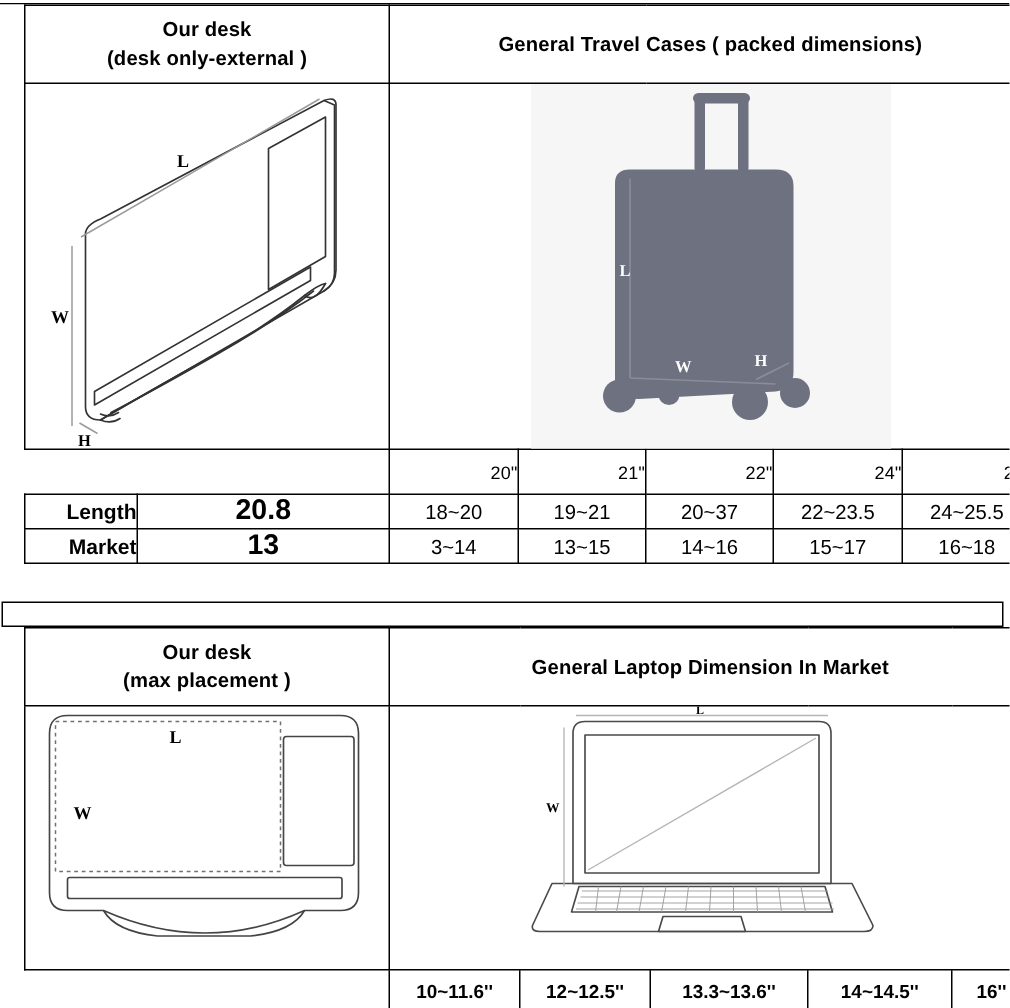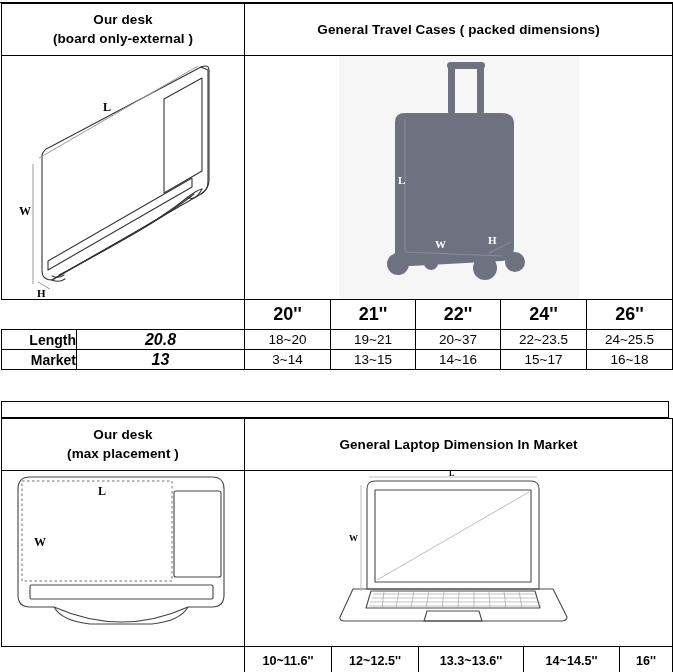--- a/index.html
+++ b/index.html
@@ -7,40 +7,40 @@
     width:673px;height:672px;overflow:hidden;
     font-family:"Liberation Sans","DejaVu Sans",sans-serif;
     color:#000;
   }
   .page{position:relative;width:673px;height:672px;}
 
   
   table{border-collapse:collapse;table-layout:fixed;width:100%;}
   td,th{border:1.5px solid #000;padding:0;margin:0;text-align:center;vertical-align:middle;}
 
-  .blk{position:absolute;left:1px;width:548px;}
+  .blk{position:absolute;left:16px;width:548px;}
 
   
   .topstrip{position:absolute;left:0;top:0;width:673px;height:3px;overflow:hidden;}
   .topstrip .bar{width:673px;height:3px;border-bottom:1.5px solid #000;box-sizing:border-box;}
 
   
   #table1{top:3px;}
   #table2{top:418px;}
 
   .hdr-cell{font-weight:bold;font-size:13.5px;line-height:19px;letter-spacing:.1px;padding:6px 2px 7px;}
   .hdr-cell .l2{display:block;}
 
   .art-cell{height:243px;padding:0;position:relative;}
   .art-cell2{height:175px;padding:0;position:relative;}
 
-  .size-hdr{font-weight:bold;font-size:18px;height:29px;}
+  .size-hdr{font-weight:normal;font-size:12px;height:29px;text-align:right;}
   .size-hdr-sm{font-weight:bold;font-size:12.6px;height:27px;}
   .lbl-cell{font-weight:bold;font-size:14px;height:19px;text-align:right;padding-left:9px;}
-  .val-cell{font-weight:bold;font-size:16px;font-style:italic;}
+  .val-cell{font-weight:bold;font-size:19px;}
   .rng-cell{font-weight:normal;font-size:13.5px;margin-left:41px;}
   .row-h{height:19px;}
   .noborder{border:none !important;}
 
   
   .gap{position:absolute;left:1px;top:401px;width:668px;height:17px;
        border-left:1.5px solid #000;border-right:1.5px solid #000;
        border-top:1.5px solid #000;border-bottom:1.5px solid #000;box-sizing:border-box;background:#fff;}
 
   svg{display:block;}
@@ -64,21 +64,21 @@
           <col style="width:85px">
           <col style="width:85px">
           <col style="width:86px">
           <col style="width:86px">
       </colgroup>
       <tbody>
 
         <tr>
           <td colspan="2" class="hdr-cell">
             <span>Our desk</span>
-            <span class="l2">(board only-external )</span>
+            <span class="l2">(desk only-external )</span>
           </td>
           <td colspan="5" class="hdr-cell">
             <span>General Travel Cases ( packed dimensions)</span>
           </td>
         </tr>
 
         <tr>
 
           <td colspan="2" class="art-cell">
             <svg width="243" height="243" viewBox="0 0 243 243">

